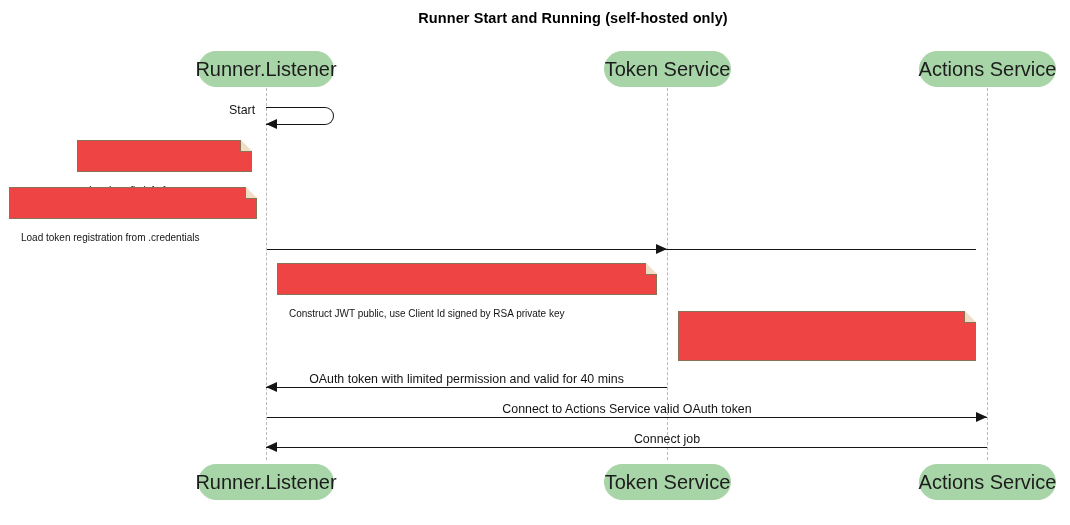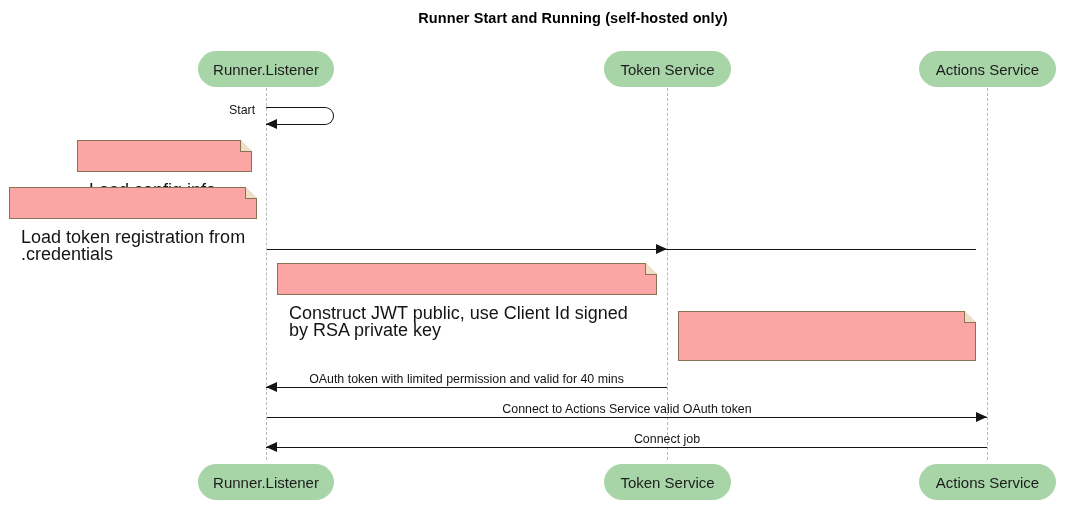--- a/index.html
+++ b/index.html
@@ -45,21 +45,21 @@
   
   .participant {
     position: absolute;
     height: 36px;
     border-radius: 18px;
     background: #a8d5a8;
     border: 1px solid #a8d5a8;
     display: flex;
     align-items: center;
     justify-content: center;
-    font-size: 15px;
+    font-size: 20px;
     color: #1c1c1c;
     box-sizing: border-box;
     white-space: nowrap;
   }
   
   .msg {
     position: absolute;
     height: 0;
     border-top: 1.4px solid #151515;
   }
@@ -89,24 +89,24 @@
   .selfloop {
     position: absolute;
     box-sizing: border-box;
     border: 1.4px solid #151515;
     border-left: none;
     border-radius: 0 14px 14px 0;
   }
   
   .note {
     position: absolute;
-    background: #fca5a5;
+    background: #ef4444;
     border: 1px solid #8a7355;
     box-sizing: border-box;
-    font-size: 18px;
+    font-size: 10px;
     color: #141414;
     padding: 7px 10px 7px 11px;
     line-height: 17px;
     white-space: pre-line;
   }
   .note .fold {
     position: absolute;
     top: -1px;
     right: -1px;
     width: 11px;

